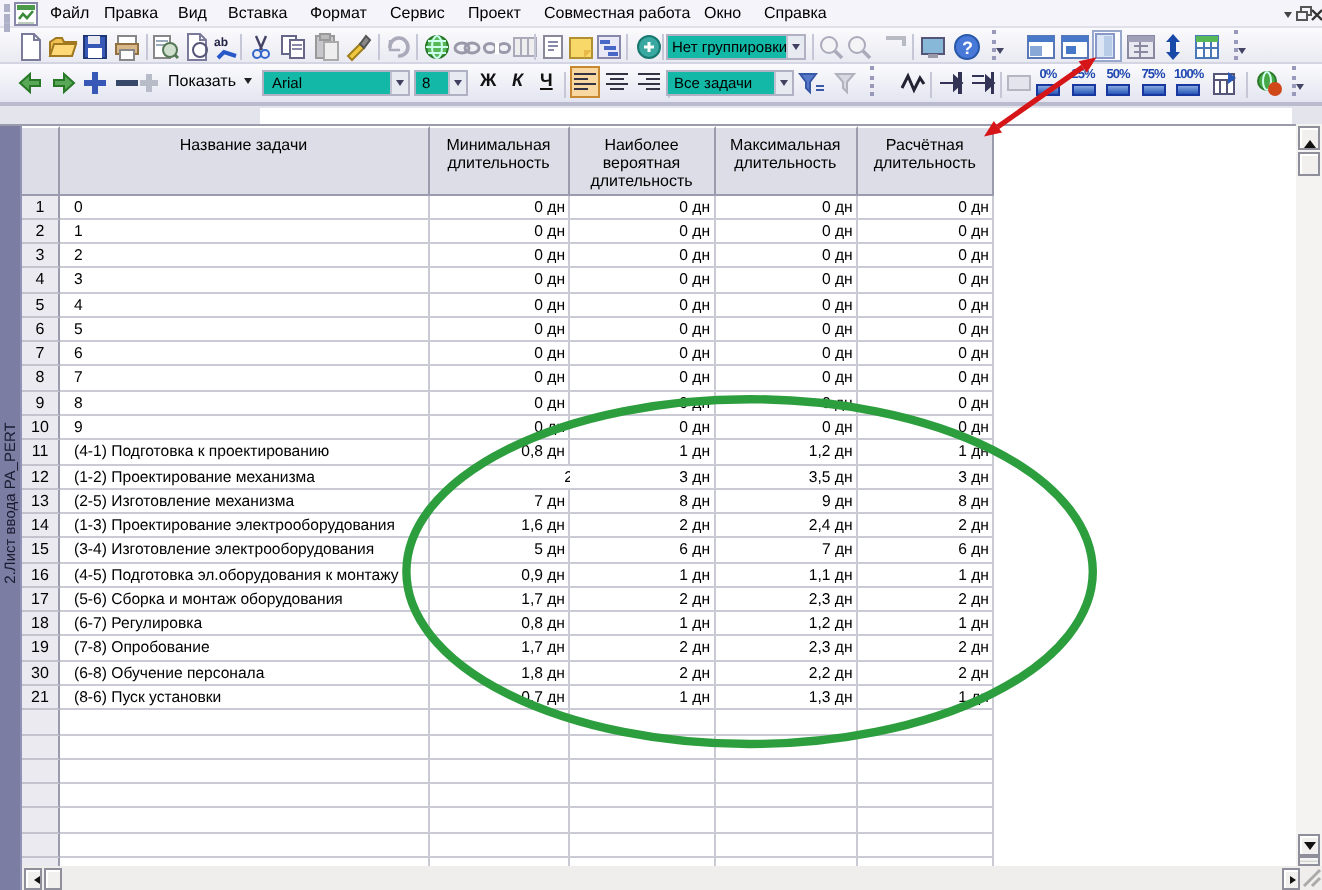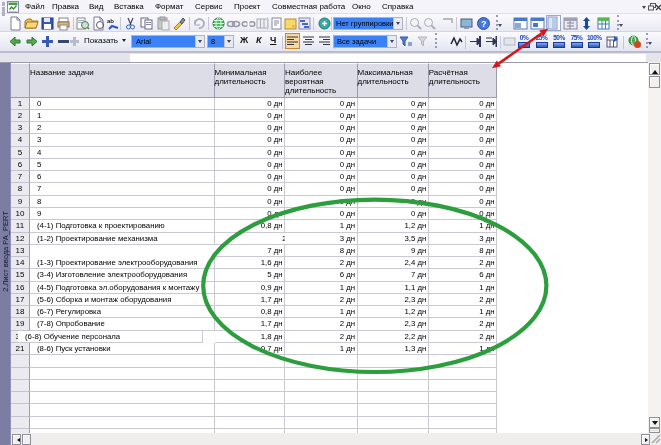--- a/index.html
+++ b/index.html
@@ -4,26 +4,26 @@
 html,body{width:661px;height:445px;overflow:hidden}
 body{font-family:"Liberation Sans",sans-serif;position:relative;background:#fff}
 .abs{position:absolute}
 .menubar{left:0;top:0;width:661px;height:14px;background:#f4f4fa;border-bottom:1px solid #e0e0ea;}
 .menu{position:absolute;top:1.5px;font-size:8px;color:#000;}
 .tb1{left:0;top:14px;width:661px;height:18px;background:linear-gradient(#fbfbfd,#e9eaf2);border-bottom:1px solid #d4d5e2;}
 .tb2{left:0;top:32px;width:661px;height:19px;background:linear-gradient(#fbfbfd,#e3e5f0);}
 .entry{left:0;top:51px;width:661px;height:11px;background:#e4e4ec;border-top:2px solid #babbce;}
 .entrywhite{left:130px;top:53.5px;width:516px;height:8.5px;background:#fff;}
 .sep{width:1px;background:#c5c6d6;height:13px;margin-top:2px}
-.combo{position:absolute;background:#3b82f6;border:1px solid #b0b2c4;font-size:7.5px;color:#000;}
+.combo{position:absolute;background:#14b8a6;border:1px solid #b0b2c4;font-size:7.5px;color:#000;}
 .cbarrow{position:absolute;right:0;top:0;bottom:0;width:9px;background:#e8eaf2;border-left:1px solid #c0c2d2;}
 .cbarrow:after{content:"";position:absolute;left:2px;top:4px;border:2.5px solid transparent;border-top:3.5px solid #404060;}
 .sidebar{left:0;top:62px;width:11px;height:383px;background:#7b7da2;border-right:1px solid #9193b4;}
 .sidetext{position:absolute;left:-47px;top:182.5px;width:106px;height:11px;transform:rotate(-90deg);font-size:7.5px;color:#1a1a30;text-align:center;white-space:nowrap;}
-.hcell{position:absolute;background:#dcdde6;border-right:1px solid #9a9bac;border-bottom:1px solid #9a9bac;border-top:1px solid #fff;font-size:8px;line-height:9.2px;color:#000;padding-top:3.5px;}
+.hcell{position:absolute;background:#dcdde6;border-right:1px solid #9a9bac;border-bottom:1px solid #9a9bac;border-top:1px solid #fff;font-size:8px;line-height:9.2px;text-align:center;color:#000;padding-top:3.5px;}
 .rnum{position:absolute;background:#eaeaf0;border-right:1px solid #9a9bac;border-bottom:1px solid #c2c3cd;font-size:8px;text-align:center;color:#000;}
 .dcell{position:absolute;background:#fff;border-right:1px solid #c9cad3;border-bottom:1px solid #c9cad3;font-size:7.8px;color:#000;white-space:nowrap;overflow:hidden;}
 .dl{padding-left:7px;}
 .dr{text-align:right;padding-right:1.5px;}
 .vsb{left:648px;top:62px;width:13px;height:371px;background:#f4f3f1;}
 .hsb{left:11px;top:433px;width:650px;height:12px;background:#efeeec;}
 .sbtn{position:absolute;background:#f1f0ee;border:1px solid #8e8f9a;box-shadow:inset 1px 1px 0 #fff;}
 </style></head><body>
 <div class="abs menubar">
     <div class="abs" style="left:2px;top:2px;height:10px;border-left:3px dotted #b6b8cc"></div>
@@ -388,20 +388,21 @@
     <div class="dcell dr" style="left:285px;top:157.3px;width:72.5px;height:12.27px;line-height:11.27px">1 дн</div>
     <div class="dcell dr" style="left:357.5px;top:157.3px;width:71.3px;height:12.27px;line-height:11.27px">1,2 дн</div>
     <div class="dcell dr" style="left:428.8px;top:157.3px;width:68.2px;height:12.27px;line-height:11.27px">1 дн</div>
     <div class="rnum" style="left:11px;top:169.57px;width:19px;height:12.27px;line-height:12.27px">12</div>
     <div class="dcell dl" style="left:30px;top:169.57px;width:184.5px;height:12.27px;line-height:11.27px">(1-2) Проектирование механизма</div>
     <div class="dcell dr" style="left:214.5px;top:169.57px;width:92px;height:12.27px;line-height:11.27px">2,5 дн</div>
     <div class="dcell dr" style="left:285px;top:169.57px;width:72.5px;height:12.27px;line-height:11.27px">3 дн</div>
     <div class="dcell dr" style="left:357.5px;top:169.57px;width:71.3px;height:12.27px;line-height:11.27px">3,5 дн</div>
     <div class="dcell dr" style="left:428.8px;top:169.57px;width:68.2px;height:12.27px;line-height:11.27px">3 дн</div>
     <div class="rnum" style="left:11px;top:181.84px;width:19px;height:12.27px;line-height:12.27px">13</div>
+    <div class="dcell dl" style="left:30px;top:181.84px;width:184.5px;height:12.27px;line-height:11.27px">(2-5) Изготовление механизма</div>
     <div class="dcell dr" style="left:214.5px;top:181.84px;width:70.5px;height:12.27px;line-height:11.27px">7 дн</div>
     <div class="dcell dr" style="left:285px;top:181.84px;width:72.5px;height:12.27px;line-height:11.27px">8 дн</div>
     <div class="dcell dr" style="left:357.5px;top:181.84px;width:71.3px;height:12.27px;line-height:11.27px">9 дн</div>
     <div class="dcell dr" style="left:428.8px;top:181.84px;width:68.2px;height:12.27px;line-height:11.27px">8 дн</div>
     <div class="rnum" style="left:11px;top:194.11px;width:19px;height:12.27px;line-height:12.27px">14</div>
     <div class="dcell dl" style="left:30px;top:194.11px;width:184.5px;height:12.27px;line-height:11.27px">(1-3) Проектирование электрооборудования</div>
     <div class="dcell dr" style="left:214.5px;top:194.11px;width:70.5px;height:12.27px;line-height:11.27px">1,6 дн</div>
     <div class="dcell dr" style="left:285px;top:194.11px;width:72.5px;height:12.27px;line-height:11.27px">2 дн</div>
     <div class="dcell dr" style="left:357.5px;top:194.11px;width:71.3px;height:12.27px;line-height:11.27px">2,4 дн</div>
     <div class="dcell dr" style="left:428.8px;top:194.11px;width:68.2px;height:12.27px;line-height:11.27px">2 дн</div>
@@ -429,21 +430,21 @@
     <div class="dcell dr" style="left:285px;top:243.19px;width:72.5px;height:12.27px;line-height:11.27px">1 дн</div>
     <div class="dcell dr" style="left:357.5px;top:243.19px;width:71.3px;height:12.27px;line-height:11.27px">1,2 дн</div>
     <div class="dcell dr" style="left:428.8px;top:243.19px;width:68.2px;height:12.27px;line-height:11.27px">1 дн</div>
     <div class="rnum" style="left:11px;top:255.46px;width:19px;height:12.27px;line-height:12.27px">19</div>
     <div class="dcell dl" style="left:30px;top:255.46px;width:184.5px;height:12.27px;line-height:11.27px">(7-8) Опробование</div>
     <div class="dcell dr" style="left:214.5px;top:255.46px;width:70.5px;height:12.27px;line-height:11.27px">1,7 дн</div>
     <div class="dcell dr" style="left:285px;top:255.46px;width:72.5px;height:12.27px;line-height:11.27px">2 дн</div>
     <div class="dcell dr" style="left:357.5px;top:255.46px;width:71.3px;height:12.27px;line-height:11.27px">2,3 дн</div>
     <div class="dcell dr" style="left:428.8px;top:255.46px;width:68.2px;height:12.27px;line-height:11.27px">2 дн</div>
     <div class="rnum" style="left:11px;top:267.73px;width:19px;height:12.27px;line-height:12.27px">30</div>
-    <div class="dcell dl" style="left:18px;top:267.73px;width:184.5px;height:12.27px;line-height:11.27px">(6-8) Обучение персонала</div>
+    <div class="dcell dl" style="left:30px;top:267.73px;width:184.5px;height:12.27px;line-height:11.27px">(6-8) Обучение персонала</div>
     <div class="dcell dr" style="left:214.5px;top:267.73px;width:70.5px;height:12.27px;line-height:11.27px">1,8 дн</div>
     <div class="dcell dr" style="left:285px;top:267.73px;width:72.5px;height:12.27px;line-height:11.27px">2 дн</div>
     <div class="dcell dr" style="left:357.5px;top:267.73px;width:71.3px;height:12.27px;line-height:11.27px">2,2 дн</div>
     <div class="dcell dr" style="left:428.8px;top:267.73px;width:68.2px;height:12.27px;line-height:11.27px">2 дн</div>
     <div class="rnum" style="left:11px;top:280px;width:19px;height:12.27px;line-height:12.27px">21</div>
     <div class="dcell dl" style="left:30px;top:280px;width:184.5px;height:12.27px;line-height:11.27px">(8-6) Пуск установки</div>
     <div class="dcell dr" style="left:214.5px;top:280px;width:70.5px;height:12.27px;line-height:11.27px">0,7 дн</div>
     <div class="dcell dr" style="left:285px;top:280px;width:72.5px;height:12.27px;line-height:11.27px">1 дн</div>
     <div class="dcell dr" style="left:357.5px;top:280px;width:71.3px;height:12.27px;line-height:11.27px">1,3 дн</div>
     <div class="dcell dr" style="left:428.8px;top:280px;width:68.2px;height:12.27px;line-height:11.27px">1 дн</div>

